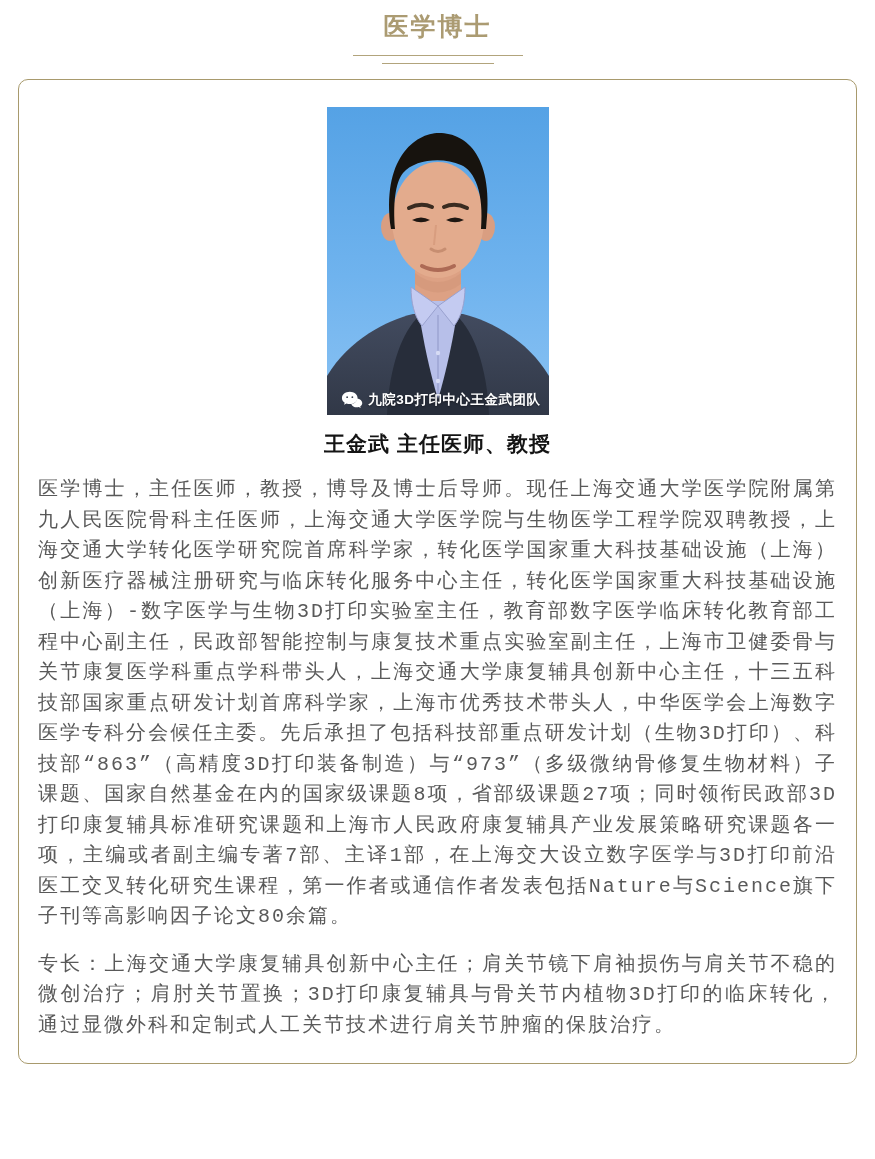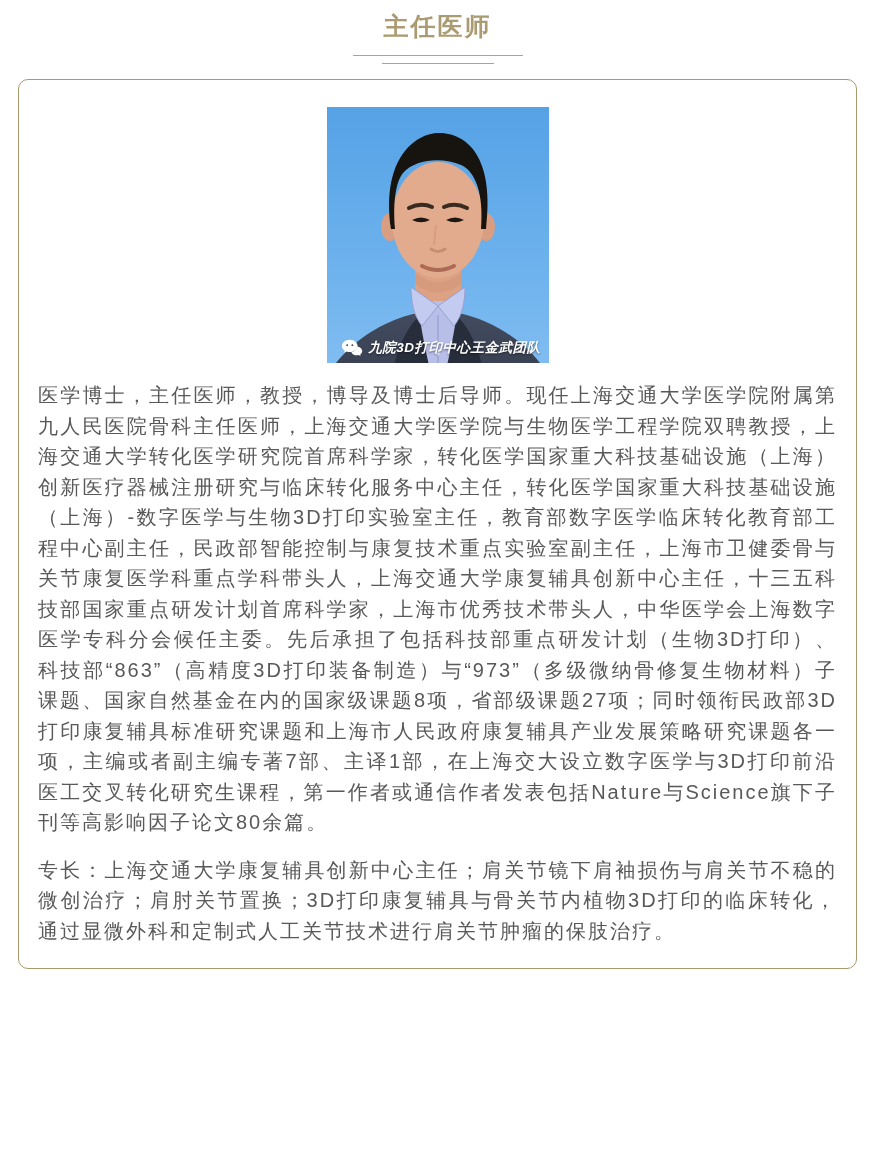--- a/index.html
+++ b/index.html
@@ -22,25 +22,24 @@
   .card {
     margin:15px 18px 0;
     border:1px solid #a89a6d;
     border-radius:10px;
     padding:27px 19px 22px;
     box-sizing:border-box;
     background:#ffffff;
   }
 
   .photo {
-    width:222px; height:256px;
+    width:222px; height:308px;
     margin:0 auto;
     position:relative;
     overflow:hidden;
-    font-style:italic;
   }
   .photo svg.portrait { display:block; }
   .watermark {
     position:absolute;
     right:8px; bottom:6px;
     display:flex; align-items:center; gap:5px;
     color:#ffffff;
     font-size:13.5px;
     font-weight:bold;
     letter-spacing:0.5px;
@@ -58,29 +57,30 @@
     letter-spacing:1px;
   }
 
   .para {
     margin:17px 0 0;
     font-size:20px;
     line-height:30.5px;
     letter-spacing:2px;
     color:#595959;
     text-align:justify;
+    font-family:Liberation Mono, monospace;
   }
 </style>
 </head>
 <body>
 
 <div class="page">
 
   <header class="header">
-    <h1 class="title">主任医师</h1>
+    <h1 class="title">医学博士</h1>
     <div class="rule-long"></div>
     <div class="rule-short"></div>
   </header>
 
   <section class="card">
 
     <figure class="photo" style="margin:0 auto;">
       <svg class="portrait" viewBox="0 0 222 308" width="222" height="308" aria-hidden="true">
         <defs>
           <linearGradient id="skybg" x1="0" y1="0" x2="0" y2="1">
@@ -135,18 +135,19 @@
             <path d="M9.5,0.8 C4.6,0.8 0.8,3.9 0.8,7.7 C0.8,9.9 2,11.8 3.9,13 L3.1,15.4 L5.9,13.9 C7,14.3 8.2,14.5 9.5,14.5 C14.4,14.5 18.2,11.4 18.2,7.7 C18.2,3.9 14.4,0.8 9.5,0.8 Z" fill="#ffffff"></path>
             <circle cx="6.6" cy="6.9" r="1" fill="#3a424f"></circle>
             <circle cx="12.4" cy="6.9" r="1" fill="#3a424f"></circle>
             <path d="M17.6,8.3 C21,8.7 23.4,10.9 23.4,13.3 C23.4,14.8 22.5,16.2 21.1,17.1 L21.7,19 L19.5,17.8 C18.8,18 18,18.1 17.2,18.1 C14.5,18.1 12.1,16.7 11.2,14.6 C14.7,14.2 17.5,11.6 17.6,8.3 Z" fill="#ffffff"></path>
           </svg>
         </span>
         <span>九院3D打印中心王金武团队</span>
       </figcaption>
     </figure>
 
+    <h2 class="name">王金武 主任医师、教授</h2>
 
     <p class="para">医学博士，主任医师，教授，博导及博士后导师。现任上海交通大学医学院附属第九人民医院骨科主任医师，上海交通大学医学院与生物医学工程学院双聘教授，上海交通大学转化医学研究院首席科学家，转化医学国家重大科技基础设施（上海）创新医疗器械注册研究与临床转化服务中心主任，转化医学国家重大科技基础设施（上海）-数字医学与生物3D打印实验室主任，教育部数字医学临床转化教育部工程中心副主任，民政部智能控制与康复技术重点实验室副主任，上海市卫健委骨与关节康复医学科重点学科带头人，上海交通大学康复辅具创新中心主任，十三五科技部国家重点研发计划首席科学家，上海市优秀技术带头人，中华医学会上海数字医学专科分会候任主委。先后承担了包括科技部重点研发计划（生物3D打印）、科技部“863”（高精度3D打印装备制造）与“973”（多级微纳骨修复生物材料）子课题、国家自然基金在内的国家级课题8项，省部级课题27项；同时领衔民政部3D打印康复辅具标准研究课题和上海市人民政府康复辅具产业发展策略研究课题各一项，主编或者副主编专著7部、主译1部，在上海交大设立数字医学与3D打印前沿医工交叉转化研究生课程，第一作者或通信作者发表包括Nature与Science旗下子刊等高影响因子论文80余篇。</p>
     <p class="para">专长：上海交通大学康复辅具创新中心主任；肩关节镜下肩袖损伤与肩关节不稳的微创治疗；肩肘关节置换；3D打印康复辅具与骨关节内植物3D打印的临床转化，通过显微外科和定制式人工关节技术进行肩关节肿瘤的保肢治疗。</p>
 
   </section>
 </div>
 
 </body></html>

